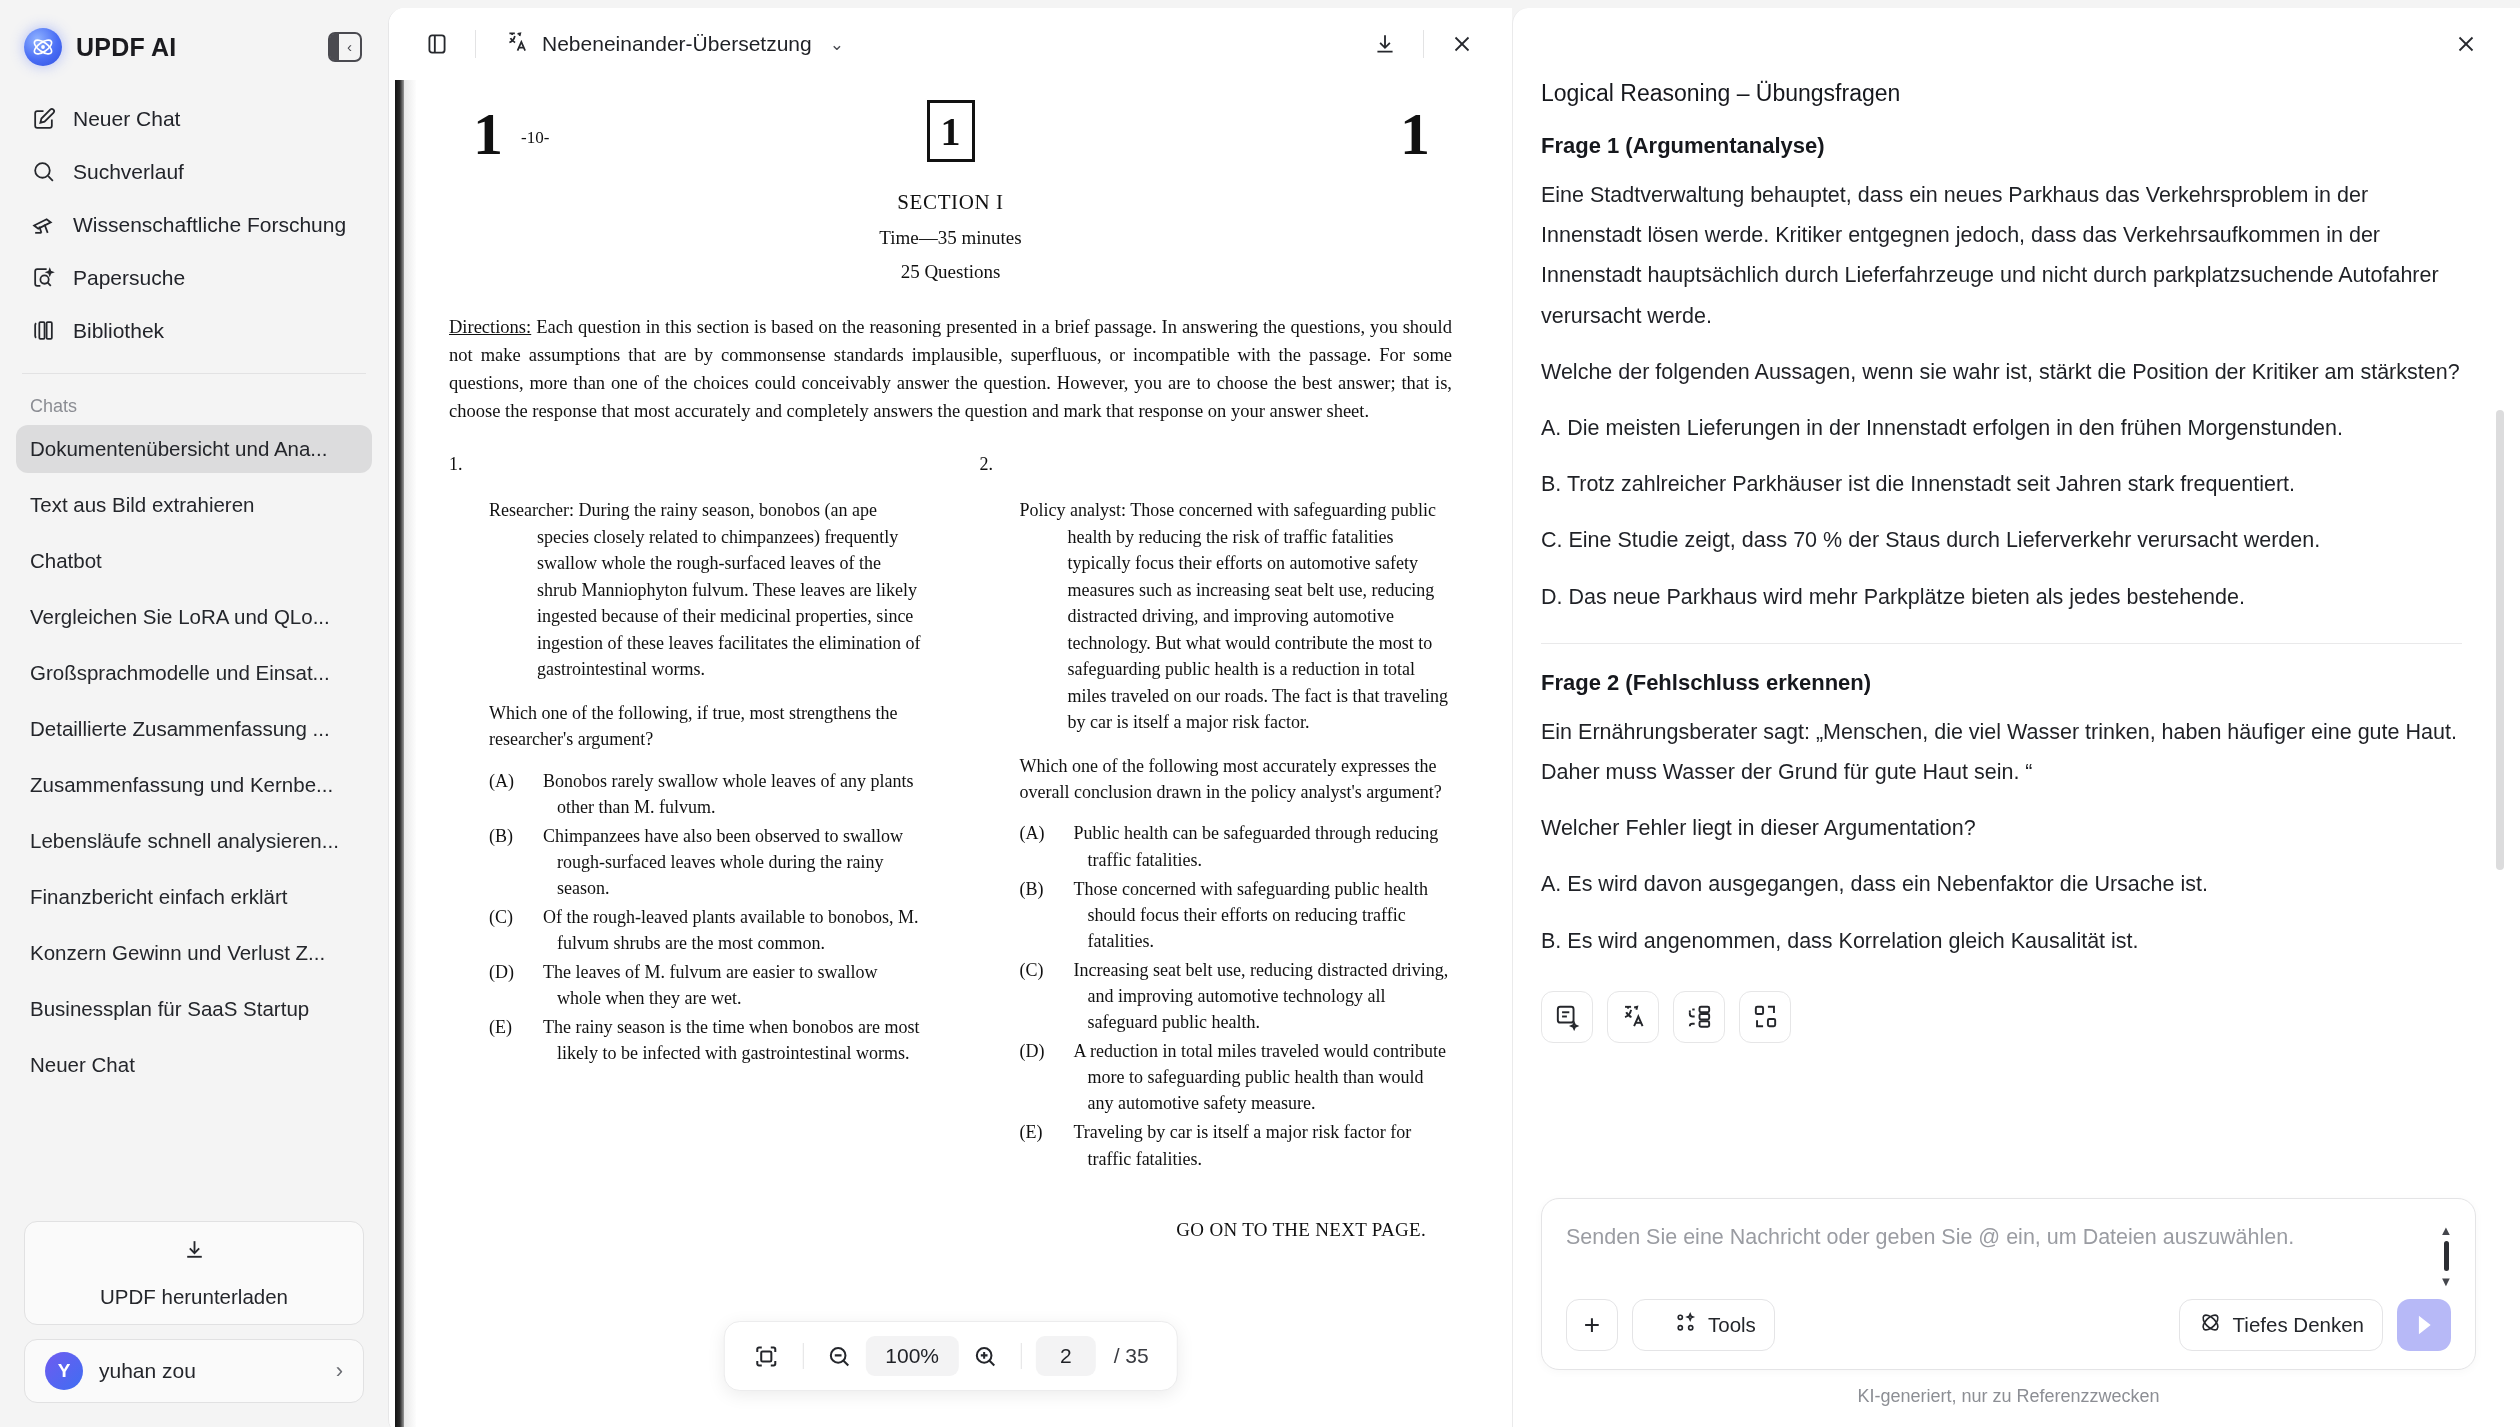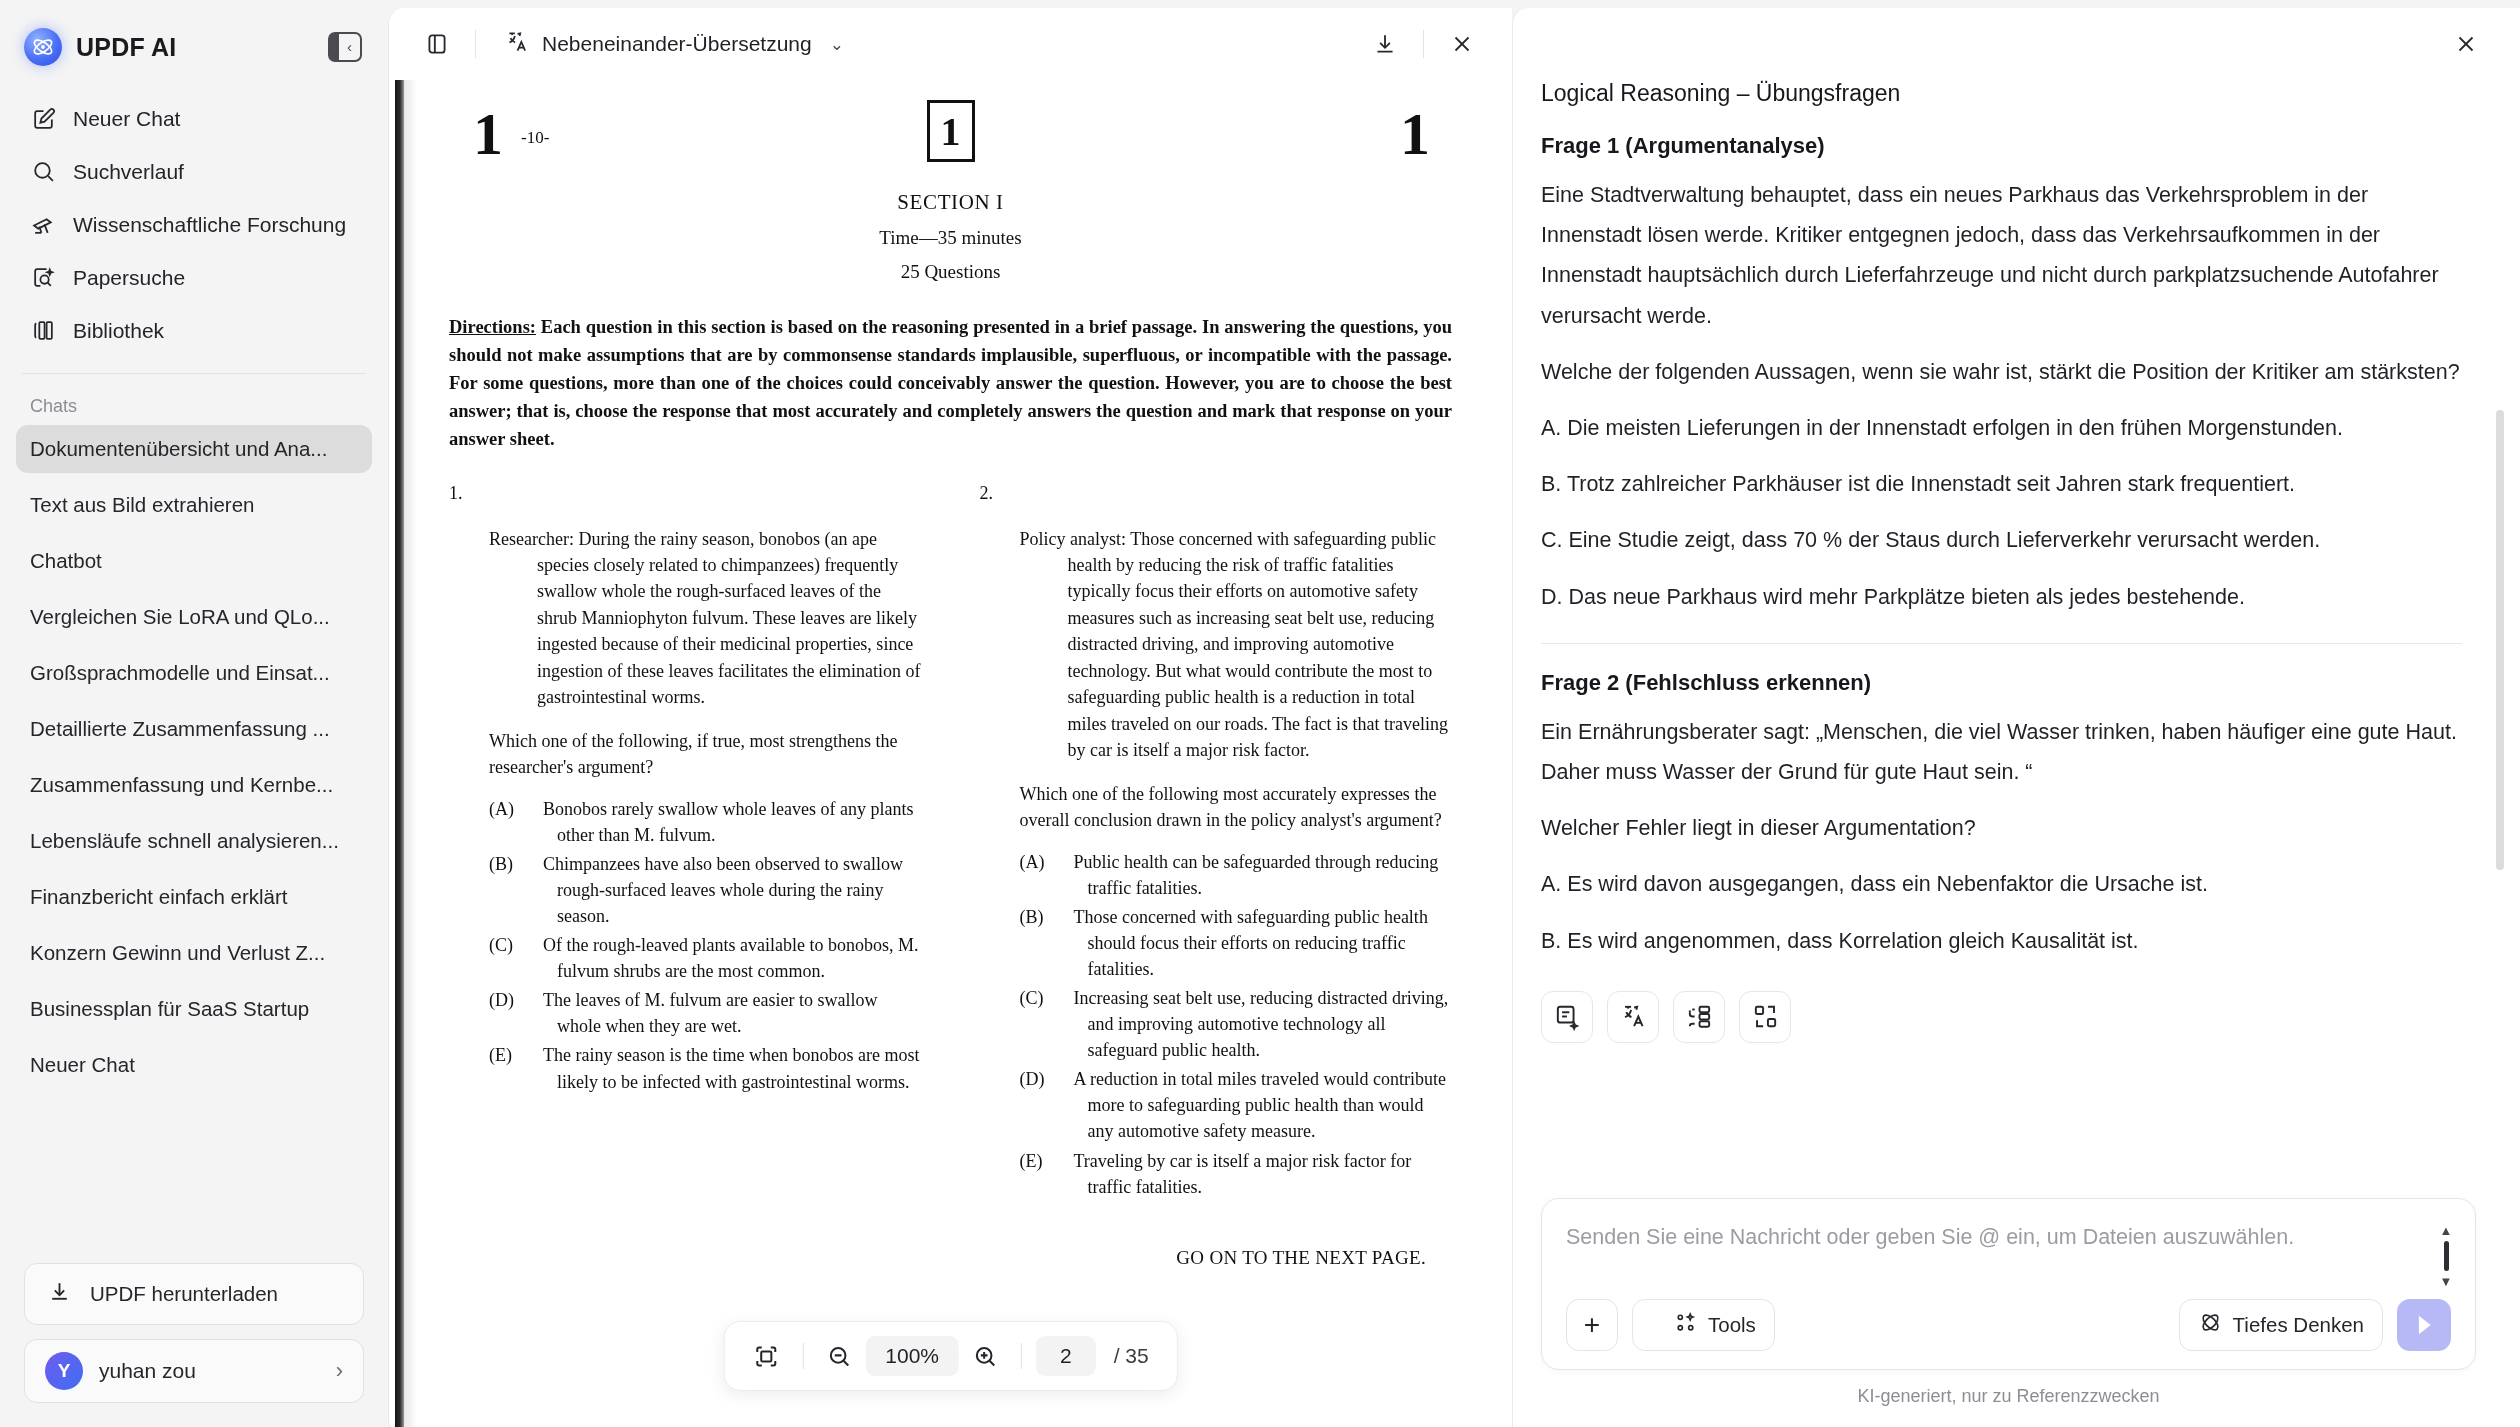--- a/index.html
+++ b/index.html
@@ -58,21 +58,21 @@
     padding: 12px 14px; border-radius: 12px; cursor: pointer;
     white-space: nowrap; overflow: hidden; text-overflow: ellipsis;
     margin-bottom: 8px;
   }
   .chat-item.active { background: #dcdcdd; }
 
   .sb-bottom { padding: 6px 24px 24px 24px; background: #f4f4f4; }
   .dl-btn {
     display: flex; align-items: center; gap: 18px; justify-content: flex-start;
     border: 1px solid #e1e1e2; background: #fafafa; border-radius: 13px;
-    padding: 15px 22px; cursor: pointer; margin-bottom: 14px;
+    padding: 15px 22px; cursor: pointer; margin-bottom: 14px; flex-direction: column;
   }
   .dl-btn svg { width: 25px; height: 25px; stroke: #25272c; fill: none; stroke-width: 1.8; }
   .dl-btn span { font-size: 20.5px; color: #24262b; }
   .user-btn {
     display: flex; align-items: center; gap: 16px;
     border: 1px solid #e1e1e2; background: #fafafa; border-radius: 13px;
     padding: 12px 20px; cursor: pointer;
   }
   .avatar {
     width: 38px; height: 38px; border-radius: 50%;
@@ -139,21 +139,21 @@
   .phead .big1-r { position: absolute; right: 22px; top: -6px; font-size: 60px; font-weight: 700; }
   .boxed1 {
     position: absolute; left: 50%; transform: translateX(-50%); top: -6px;
     width: 48px; height: 62px; border: 3px solid #111;
     display: flex; align-items: center; justify-content: center;
     font-size: 40px; font-weight: 700;
   }
   .sec-title { text-align: center; font-size: 21px; letter-spacing: .6px; margin-top: 14px; }
   .sec-line { text-align: center; font-size: 19px; margin-top: 12px; }
   .directions {
-    margin-top: 30px; font-size: 18.5px; line-height: 1.52; text-align: justify; font-weight: bold;
+    margin-top: 30px; font-size: 18.5px; line-height: 1.52; text-align: justify;
   }
   .directions u { text-decoration: underline; }
   .cols { display: flex; gap: 58px; margin-top: 26px; }
   .col { flex: 1; }
   .q { display: flex; gap: 14px; font-size: 18px; line-height: 1.47; }
   .q .num { width: 26px; flex: 0 0 26px; text-align: left; }
   .q .body { flex: 1; margin-top: 46px; }
   .q .stem { display: block; padding-left: 48px; text-indent: -48px; }
   .q .ask { margin-top: 17px; }
   .choices { margin-top: 15px; }

